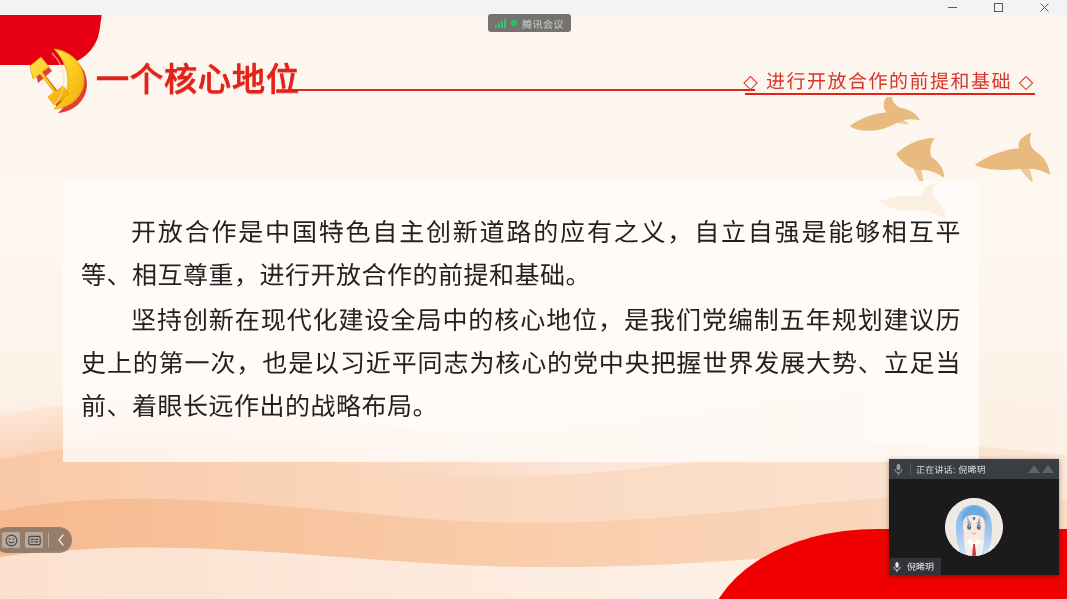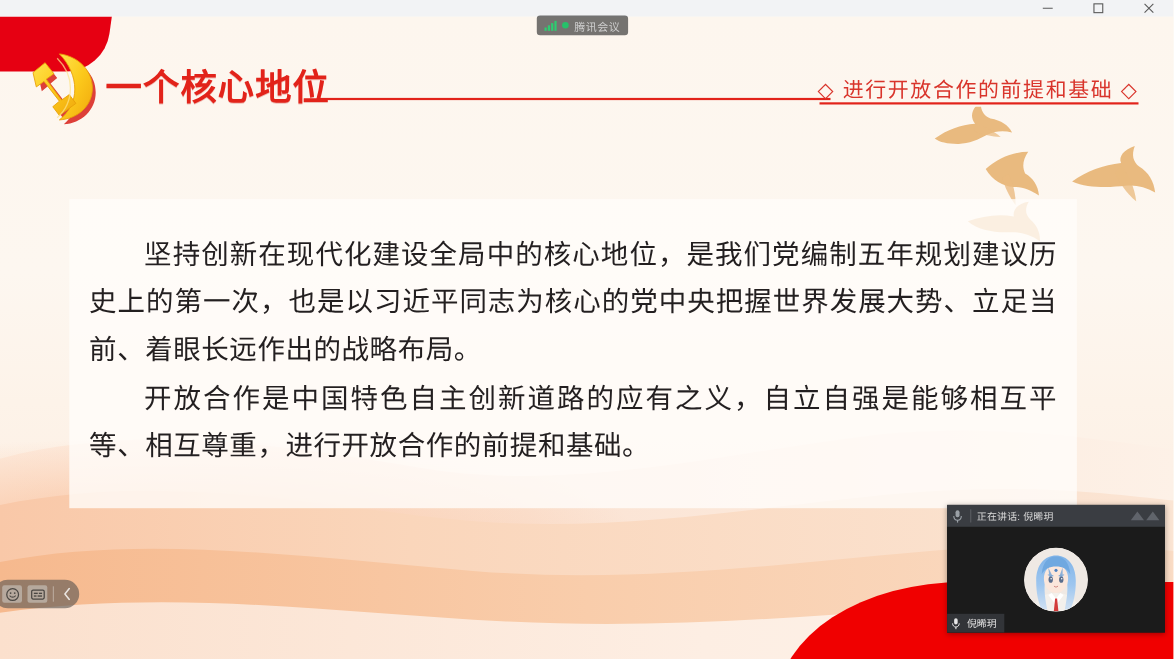--- a/index.html
+++ b/index.html
@@ -258,21 +258,21 @@
     width: 14px; height: 20px;
     display: flex; align-items: center; justify-content: center;
     cursor: pointer;
   }
 
   
   .video-panel {
     position: absolute;
     right: 8px;
     bottom: 24px;
-    width: 198px;
+    width: 170px;
     height: 116px;
     background: #1a1a1a;
     z-index: 80;
     box-shadow: 0 1px 5px rgba(0,0,0,0.35);
     display: flex;
     flex-direction: column;
   }
   .vp-header {
     height: 20px;
     background: #3a3d42;
@@ -445,22 +445,22 @@
       </div>
 
       <div class="title-main">一个核心地位</div>
       <div class="title-rule"></div>
 
       <div class="subtitle">◇ 进行开放合作的前提和基础 ◇</div>
       <div class="subtitle-rule"></div>
     </div>
 
     <div class="content-card">
+      <p class="para">开放合作是中国特色自主创新道路的应有之义，自立自强是能够相互平等、相互尊重，进行开放合作的前提和基础。</p>
       <p class="para">坚持创新在现代化建设全局中的核心地位，是我们党编制五年规划建议历史上的第一次，也是以习近平同志为核心的党中央把握世界发展大势、立足当前、着眼长远作出的战略布局。</p>
-      <p class="para">开放合作是中国特色自主创新道路的应有之义，自立自强是能够相互平等、相互尊重，进行开放合作的前提和基础。</p>
     </div>
 
     <div class="mini-toolbar">
       <div class="tool-ico">
         <svg width="13" height="13" viewBox="0 0 16 16" xmlns="http://www.w3.org/2000/svg">
           <circle cx="8" cy="8" r="6.6" fill="none" stroke="#4b4743" stroke-width="1.4"></circle>
           <circle cx="5.7" cy="6.3" r="1" fill="#4b4743"></circle>
           <circle cx="10.3" cy="6.3" r="1" fill="#4b4743"></circle>
           <path d="M5,9.6 C6.2,11.2 9.8,11.2 11,9.6" fill="none" stroke="#4b4743" stroke-width="1.3" stroke-linecap="round"></path>
         </svg>

